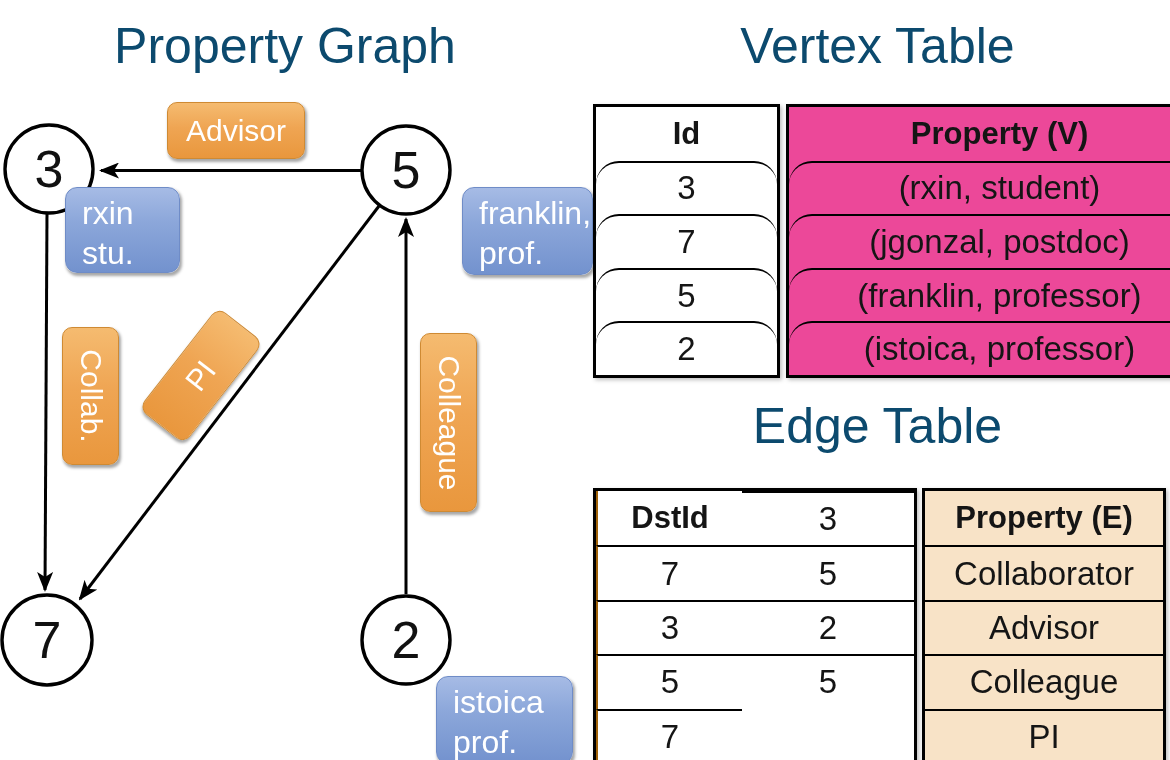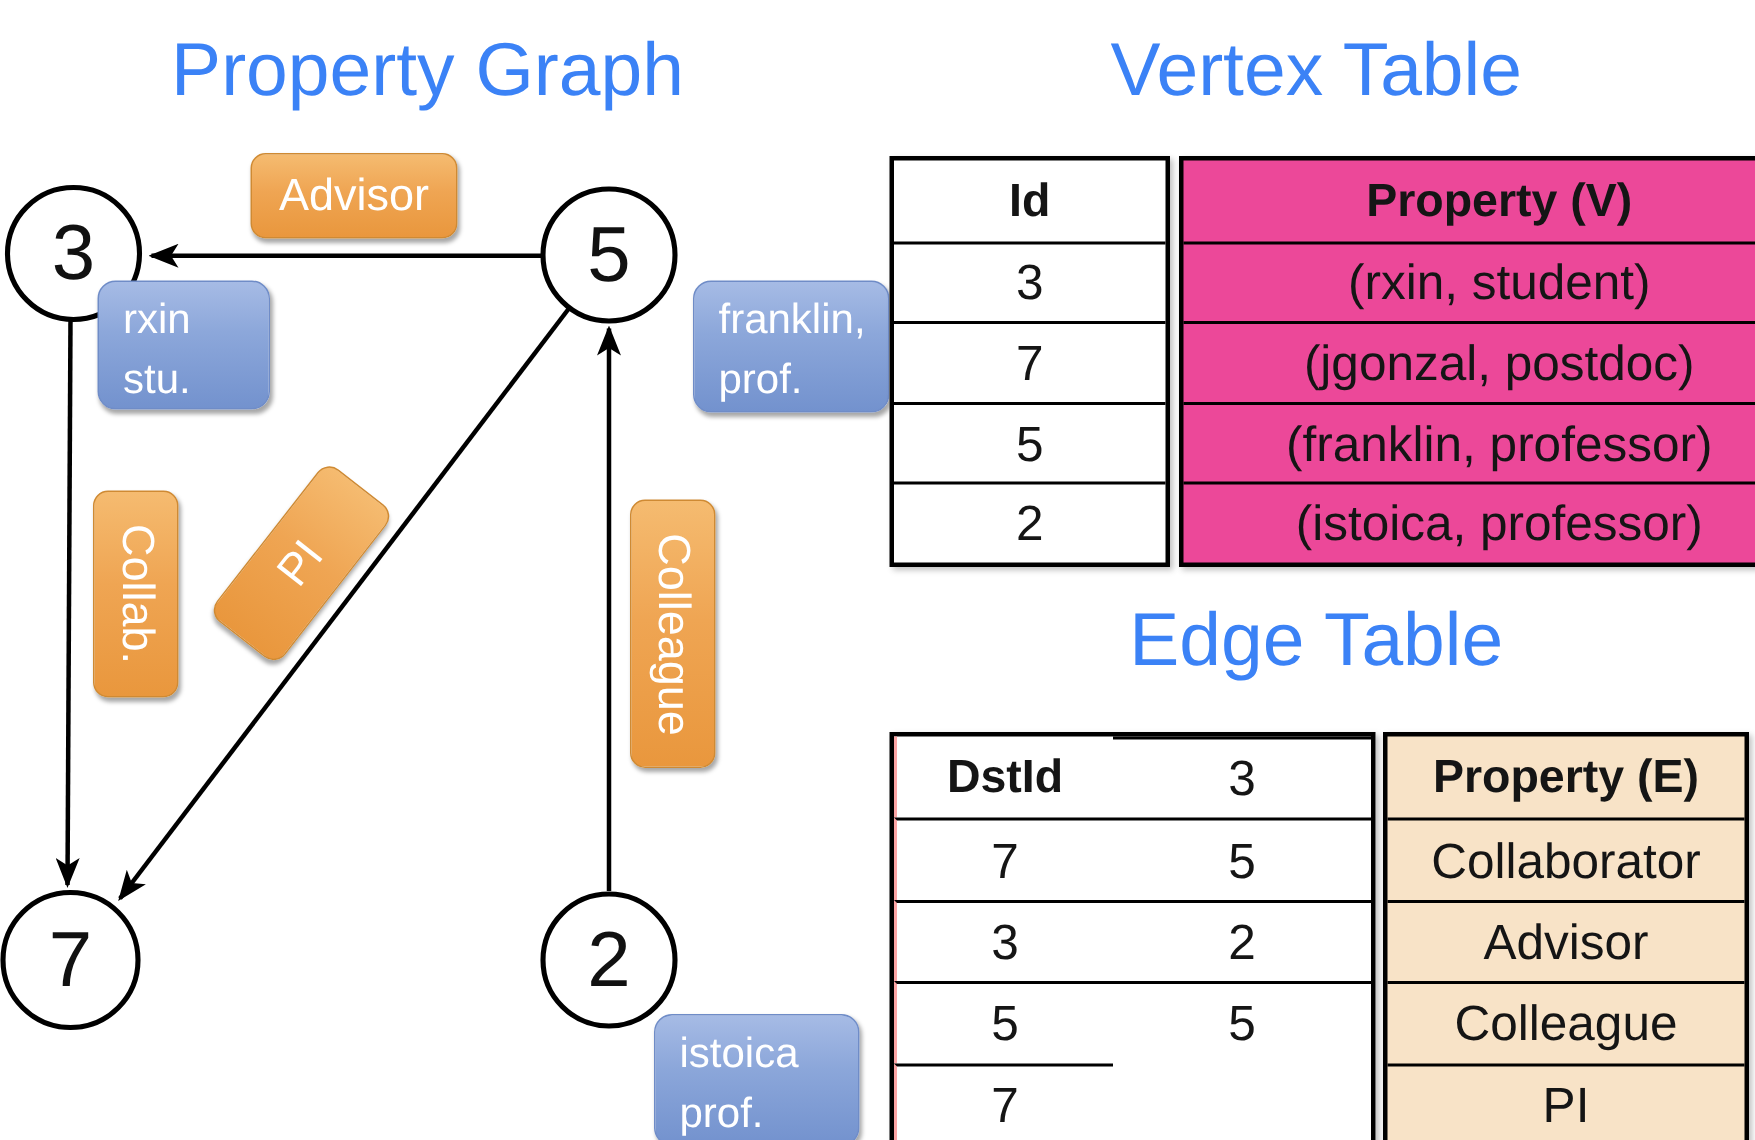--- a/index.html
+++ b/index.html
@@ -2,21 +2,21 @@
 <html><head>
 <meta charset="utf-8">
 <style>
   html,body{margin:0;padding:0;background:#fff;}
   #app{
     position:relative;width:1170px;height:760px;background:#fff;overflow:hidden;
     font-family:"Liberation Sans",sans-serif;color:#151515;
   }
   .title{
     position:absolute;text-align:center;font-size:50px;line-height:1.05;
-    color:#3b82f6;letter-spacing:0px;white-space:nowrap;
+    color:#0c4a6e;letter-spacing:0px;white-space:nowrap;
   }
   #graph-title{left:0;width:570px;top:20px;}
   #vertex-title{left:585px;width:585px;top:20px;}
   #edge-title{left:585px;width:585px;top:400px;}
 
   
   #graph-svg{position:absolute;left:0;top:0;}
 
   .node-num{
     position:absolute;width:80px;height:64px;display:flex;align-items:center;justify-content:center;
@@ -37,45 +37,45 @@
   #label-colleague span{transform:rotate(90deg);}
   #label-pi{transform:rotate(38deg);}
   #label-pi span{transform:rotate(-90deg);}
 
   
   .vbox{
     position:absolute;
     background:linear-gradient(180deg,#a6bbe5 0%,#8ca7da 40%,#7392ce 100%);
     border:1px solid #6f8cc7;border-radius:12px;
     box-shadow:1.5px 2.5px 3px rgba(0,0,0,0.35);
-    color:#fff;font-size:28px;line-height:40px;
+    color:#fff;font-size:32px;line-height:40px;
     padding:5px 0 0 16px;box-sizing:border-box;
   }
   .vbox span{display:block;white-space:nowrap;}
 
   
   .twrap{position:absolute;display:flex;}
   #vertex-table-wrap{left:593px;top:104px;gap:6px;}
   #edge-table-wrap{left:593px;top:488px;gap:5px;}
   .tgroup{
     border:3px solid #000;box-sizing:border-box;background:#fff;
     box-shadow:2px 2px 4px rgba(0,0,0,0.25);
   }
   .tgroup .cell{
     display:flex;align-items:center;justify-content:center;
     font-size:33px;box-sizing:border-box;
   }
   .tgroup .cell.hdr{font-weight:bold;font-size:31px;}
-  .vcell{height:53.6px;}
+  .vcell{height:53.6px;border-radius:23px;}
   .ecell{height:54.4px;}
   .rowline{border-top:2px solid #000;}
   #vt-id-group{width:187px;}
   #vt-prop-group{width:427px;background:#ec4899;}
   #et-srcdst-group{width:324px;display:grid;grid-template-columns:146px 172px;}
-  #et-srcdst-group .dst{border-left:2px solid #fca5a5;}
+  #et-srcdst-group .dst{border-left:2px solid #a16207;}
   #et-prop-group{width:244px;background:#f8e3c7;}
 </style>
 </head>
 <body>
 
 <div id="app">
 
   <div class="title" id="graph-title">Property Graph</div>
   <div class="title" id="vertex-title">Vertex Table</div>
   <div class="title" id="edge-title">Edge Table</div>

